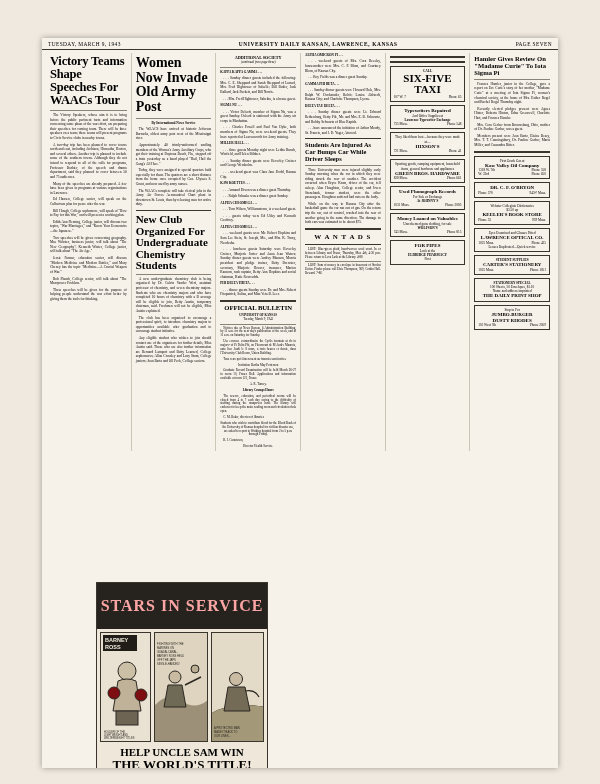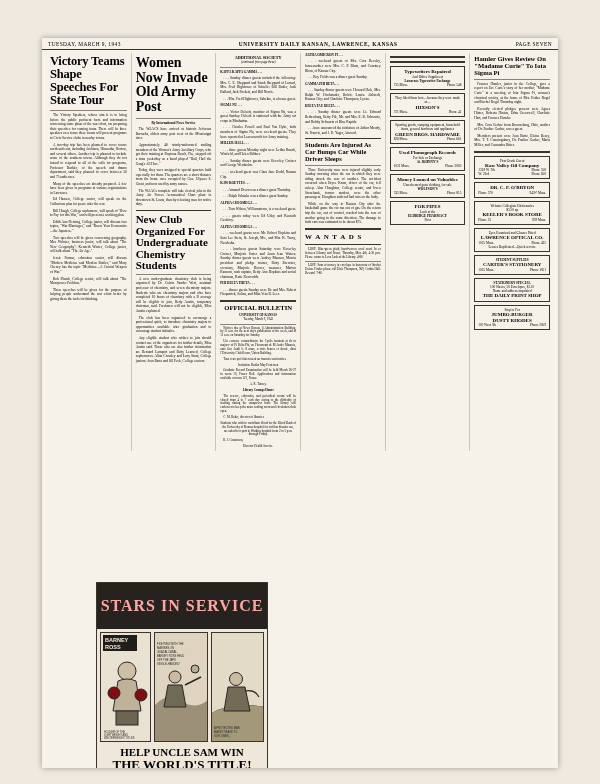--- a/index.html
+++ b/index.html
@@ -54,21 +54,21 @@
   .kansan{
     font-weight:bold;text-align:center;line-height:.95;letter-spacing:-.5px;
   }
   .kansan .l1{font-size:19px;}
   .kansan .l2{font-size:15px;}
   .kansan .l3{font-size:17px;}
   .adbox{border:1px solid #3a352d;padding:2px 3px;margin:0 0 3px 0;}
   .adbox .t{font-weight:bold;font-size:5px;text-align:center;line-height:1.1;}
   .adbox .s{font-size:3.4px;text-align:center;line-height:1.25;}
   .adline{display:flex;justify-content:space-between;font-size:3.4px;}
-  .wantads{font-weight:bold;font-size:7px;letter-spacing:1px;margin:2px 0;}
+  .wantads{font-weight:bold;font-size:7px;text-align:center;letter-spacing:1px;margin:2px 0;}
   .starbox{
     border:1px solid #3a352d;margin:4px 2px 0 2px;background:#efe8da;
   }
   .starhdr{
     background:#26231e;color:#fca5a5;text-align:center;font-weight:bold;
     font-size:16px;letter-spacing:1px;padding:14px 0;
   }
   .comicwrap{display:flex;padding:3px;gap:3px;}
   .comic{border:1px solid #3a352d;background:#e7dfd0;position:relative;overflow:hidden;}
   .bottomslog{
@@ -90,21 +90,21 @@
 
     <div class="masthead">
       <span>TUESDAY, MARCH 9, 1943</span>
       <span class="mid">UNIVERSITY DAILY KANSAN, LAWRENCE, KANSAS</span>
       <span>PAGE SEVEN</span>
     </div>
 
     <div class="cols">
 
       <div class="col c1">
-        <h1 class="hd">Victory Teams Shape Speeches For State Tour</h1>
+        <h1 class="hd">Victory Teams Shape Speeches For WAACs Tour</h1>
         <div class="thinrule"></div>
         <p>The Victory Speakers, whose aim it is to bring before the public pertinent facts and information concerning some phase of the war effort, are preparing their speeches for coming tours. There will be three speakers on a team; these teams will present programs to Civic Service clubs in nearby towns.</p>
         <p>A two-day trip has been planned to cover towns north and east, including Atchison, Hiawatha, Horton, and several others. Another trip is planned to include some of the southern towns. Although they do not intend to respond to all of the calls for programs, Professor Barbier, of the speech and drama department, said they planned to cover between 50 and 75 audiences.</p>
         <p>Many of the speeches are already prepared. A few have been given in programs at various organizations in Lawrence.</p>
         <p>Ed Hansen, College senior, will speak on the Culbertson plan for peace after the war.</p>
         <p>Bill Hough, College sophomore, will speak of "How to Pay for this War," and will present a working plan.</p>
         <p>Edith Ann Fleming, College junior, will discuss two topics, "War Marriages," and "Know Your Economics—the Japanese."</p>
         <p>Two speeches will be given concerning geography. Mae Webster, business junior, will talk about "The New Geography"; Kenneth Winter, College junior, will talk about "The Air Age."</p>
         <p>Jessie Farmer, education senior, will discuss "Modern Medicine and Modern Battles," and Mary Cheney has the topic "Medicine—A Crucial Weapon of War."</p>
         <p>Bob Plumb, College senior, will talk about "The Man-power Problem."</p>
@@ -195,20 +195,28 @@
         <div class="rule"></div>
         <p class="tiny">LOST: Blue-green plaid, hand-woven wool scarf. In or between Library and Fraser, Thursday, Mar. 4th, 4:30 p.m. Please return to Leva Lash at the Library.   4-88</p>
         <div class="thinrule"></div>
         <p class="tiny">LOST: Sum of money in envelope in basement of Strobst Union. Finder please call Elsie Thompson, 969, Corbin Hall. Reward.   7-86</p>
       </div>
 
       <div class="col c5">
         <div class="rule2"></div>
         <div class="rule2"></div>
 
+        <div class="adbox taxi">
+          <div class="s bold">CALL</div>
+          <div class="big">SIX-FIVE TAXI</div>
+          <div class="adline">
+            <span>107 W. 7</span>
+            <span>Phone 65</span>
+          </div>
+        </div>
 
         <div class="adbox">
           <div class="t">Typewriters Repaired</div>
           <div class="s">And Office Supplies at</div>
           <div class="s bold">Lawrence Typewriter Exchange</div>
           <div class="adline">
             <span>735 Mass.</span>
             <span>Phone 548</span>
           </div>
         </div>

